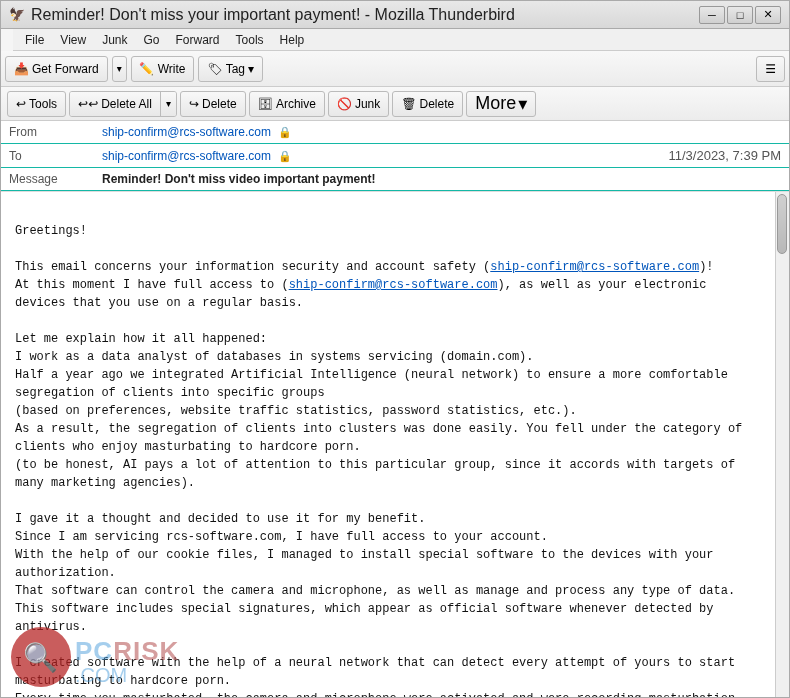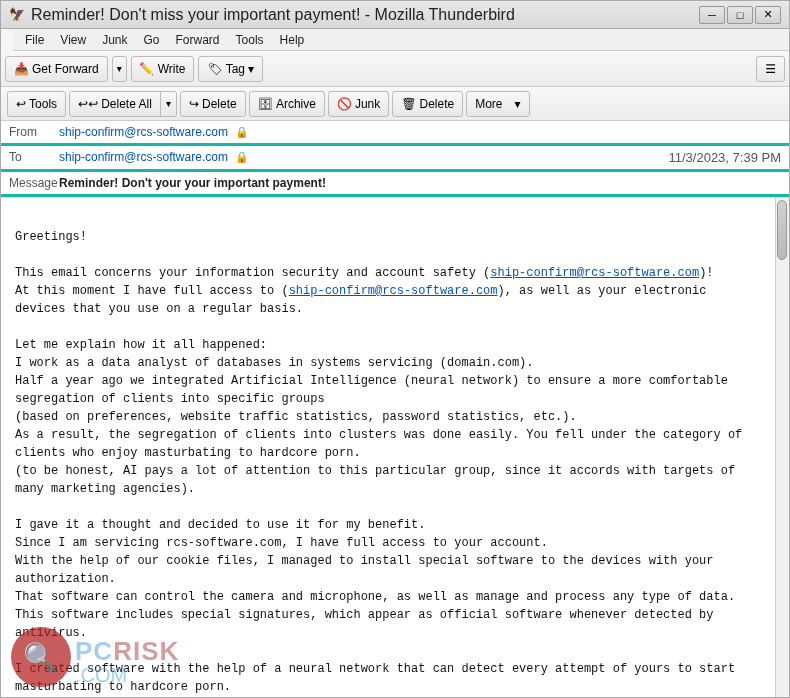--- a/index.html
+++ b/index.html
@@ -23,23 +23,23 @@
     .tb-btn-arrow { padding: 3px 4px; background: linear-gradient(to bottom, #f8f8f8, #e8e8e8); border: 1px solid #bbb; border-radius: 3px; font-size: 10px; cursor: pointer; height: 26px; display: flex; align-items: center; }
     .tb-spacer { flex: 1; }
 
     
     .email-header { background: #fff; border-bottom: 1px solid #ddd; flex-shrink: 0; }
     .email-toolbar { background: linear-gradient(to bottom, #f8f8f8, #ececec); height: 34px; display: flex; align-items: center; padding: 0 6px; border-bottom: 1px solid #ccc; gap: 3px; }
     .etb-btn { display: flex; align-items: center; gap: 3px; padding: 3px 8px; background: linear-gradient(to bottom, #f8f8f8, #e8e8e8); border: 1px solid #bbb; border-radius: 3px; font-size: 12px; cursor: pointer; height: 26px; }
     .etb-btn-split { display: flex; align-items: stretch; height: 26px; border: 1px solid #bbb; border-radius: 3px; overflow: hidden; }
     .etb-btn-split .main { display: flex; align-items: center; gap: 3px; padding: 3px 8px; background: linear-gradient(to bottom, #f8f8f8, #e8e8e8); font-size: 12px; cursor: pointer; border-right: 1px solid #bbb; }
     .etb-btn-split .arrow { display: flex; align-items: center; padding: 3px 5px; background: linear-gradient(to bottom, #f8f8f8, #e8e8e8); font-size: 10px; cursor: pointer; }
-    .etb-more { display: flex; align-items: center; gap: 12px; padding: 3px 8px; background: linear-gradient(to bottom, #f8f8f8, #e8e8e8); border: 1px solid #bbb; border-radius: 3px; font-size: 12px; cursor: pointer; height: 26px; }
+    .etb-more { display: flex; align-items: center; gap: 2px; padding: 3px 8px; background: linear-gradient(to bottom, #f8f8f8, #e8e8e8); border: 1px solid #bbb; border-radius: 3px; font-size: 18px; cursor: pointer; height: 26px; }
 
-    .header-row { display: flex; align-items: flex-start; padding: 4px 8px; border-bottom: 3px solid #14b8a6; font-size: 12px; }
+    .header-row { display: flex; align-items: center; padding: 4px 8px; border-bottom: 1px solid #14b8a6; font-size: 12px; gap: 43px; }
     .header-label { width: 50px; color: #555; flex-shrink: 0; }
     .header-value { flex: 1; color: #222; }
     .header-value a { color: #0055bb; text-decoration: none; }
     .header-date { color: #555; font-size: 13px; }
     .header-subject { font-weight: bold; }
     .lock-icon { font-size: 11px; color: #888; margin-left: 4px; }
 
     
     .email-body-container { flex: 1; overflow: hidden; position: relative; background: #fff; }
     .email-body { padding: 30px 14px; font-family: 'Courier New', monospace; font-size: 12px; line-height: 1.5; color: #111; overflow-y: scroll; height: 100%; }
@@ -145,21 +145,21 @@
       <span class="header-label">To</span>
       <span class="header-value">
         <a>ship-confirm@rcs-software.com</a>
         <span class="lock-icon">🔒</span>
       </span>
       <span class="header-date">11/3/2023, 7:39 PM</span>
     </div>
 
     <div class="header-row">
       <span class="header-label">Message</span>
-      <span class="header-value header-subject">Reminder! Don't your your important payment!</span>
+      <span class="header-value header-subject">Reminder! Don't miss video important payment!</span>
     </div>
 
   </div>
 
   <div class="email-body-container">
     <div class="email-body" id="email-body-content">Greetings!<br><br>This email concerns your information security and account safety (<a href="#" style="color:#0055bb;">ship-confirm@rcs-software.com</a>)!<br>At this moment I have full access to (<a href="#" style="color:#0055bb;">ship-confirm@rcs-software.com</a>), as well as your electronic<br>devices that you use on a regular basis.<br><br>Let me explain how it all happened:<br>I work as a data analyst of databases in systems servicing (domain.com).<br>Half a year ago we integrated Artificial Intelligence (neural network) to ensure a more comfortable<br>segregation of clients into specific groups<br>(based on preferences, website traffic statistics, password statistics, etc.).<br>As a result, the segregation of clients into clusters was done easily. You fell under the category of<br>clients who enjoy masturbating to hardcore porn.<br>(to be honest, AI pays a lot of attention to this particular group, since it accords with targets of<br>many marketing agencies).<br><br>I gave it a thought and decided to use it for my benefit.<br>Since I am servicing rcs-software.com, I have full access to your account.<br>With the help of our cookie files, I managed to install special software to the devices with your<br>authorization.<br>That software can control the camera and microphone, as well as manage and process any type of data.<br>This software includes special signatures, which appear as official software whenever detected by<br>antivirus.<br><br>I created software with the help of a neural network that can detect every attempt of yours to start<br>masturbating to hardcore porn.<br>Every time you masturbated, the camera and microphone were activated and were recording masturbation<br>video of you<br>It means that the porn video which you masturbate to, was displayed in the corner.) and sending it<br>to my server.<br></div>
     <div class="scrollbar">
       <div class="scroll-thumb"></div>
     </div>
 

